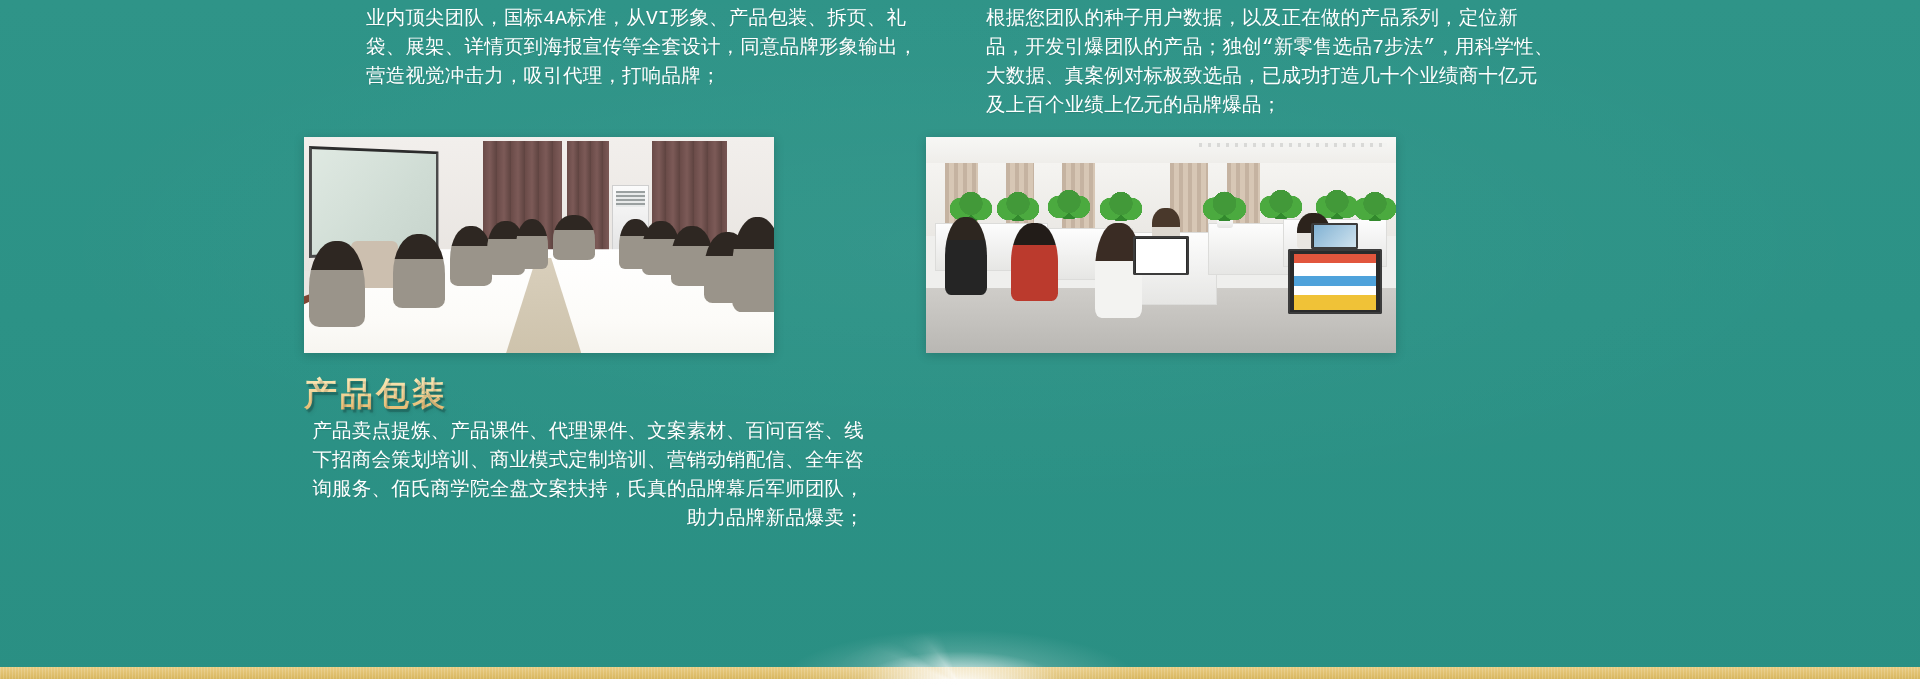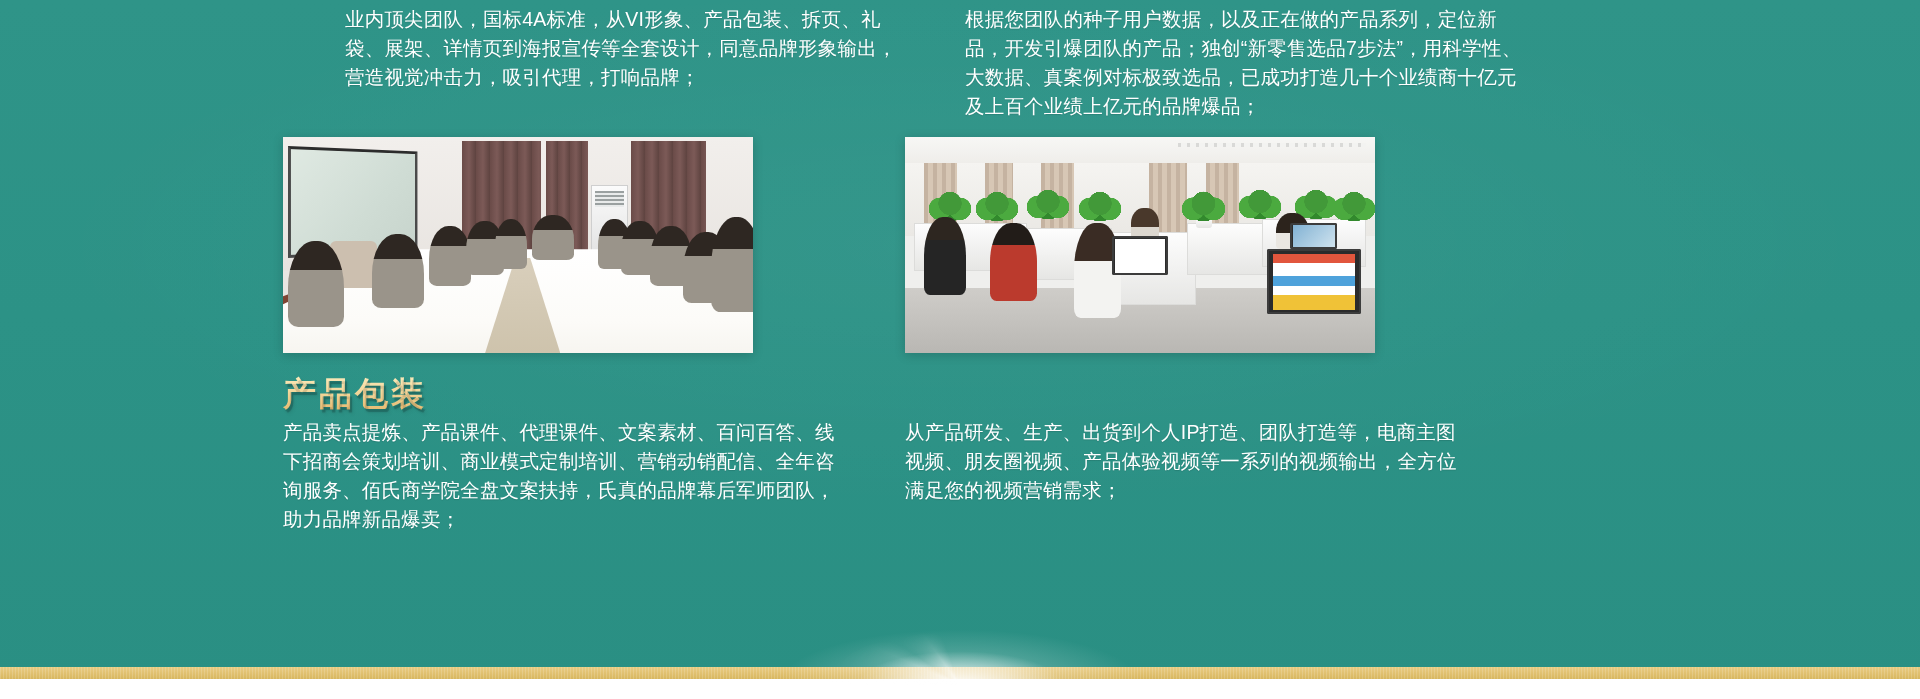--- a/index.html
+++ b/index.html
@@ -31,24 +31,25 @@
   }
 
   .stage {
     position: absolute;
     inset: 0;
   }
 
   
   .columns {
     position: absolute;
-    left: 345px;
+    left: 366px;
     top: 0;
     width: 1200px;
     height: 640px;
+    font-family: Liberation Mono, monospace;
   }
   .col {
     position: absolute;
     top: 0;
     width: 580px;
   }
   .col-left  { left: 0; }
   .col-right { left: 620px; }
 
   
@@ -215,21 +216,21 @@
   .body-copy {
     position: absolute;
     top: 418px;
     color: #ffffff;
     font-size: 19.5px;
     line-height: 29px;
     letter-spacing: .2px;
     text-shadow: 0 1px 1px rgba(0,0,0,.12);
     white-space: pre-line;
   }
-  .body-left  { left: -62px; width: 560px; }
+  .body-left  { left: -62px; width: 560px; text-align: right; }
   .body-right { left: -60px; width: 560px; }
 
   
   .bottom-bar {
     position: absolute;
     left: 0;
     bottom: 20px;
     width: 100%;
     height: 12px;
     background:
@@ -377,21 +378,20 @@
             <div class="ui" style="background:
                    linear-gradient(180deg,#e8553a 0 16%, #ffffff 16% 40%, #4aa3df 40% 58%, #ffffff 58% 74%, #f2c230 74% 100%);"></div>
           </div>
           <div class="screen" style="left:82%; top:40%; width:10%; height:12%;">
             <div class="ui" style="background:linear-gradient(135deg,#7fb2d6,#cfe3ef);"></div>
           </div>
         </div>
       </div>
 
 
-      <p class="body-copy body-right">从产品研发、生产、出货到个人IP打造、团队打造等，电商主图视频、朋友圈视频、产品体验视频等一系列的视频输出，全方位满足您的视频营销需求；</p>
     </div>
 
   </div>
 
   <div class="bottom-fill"></div>
   <div class="bottom-bar"></div>
   <div class="burst"></div>
 
 </div>
 

